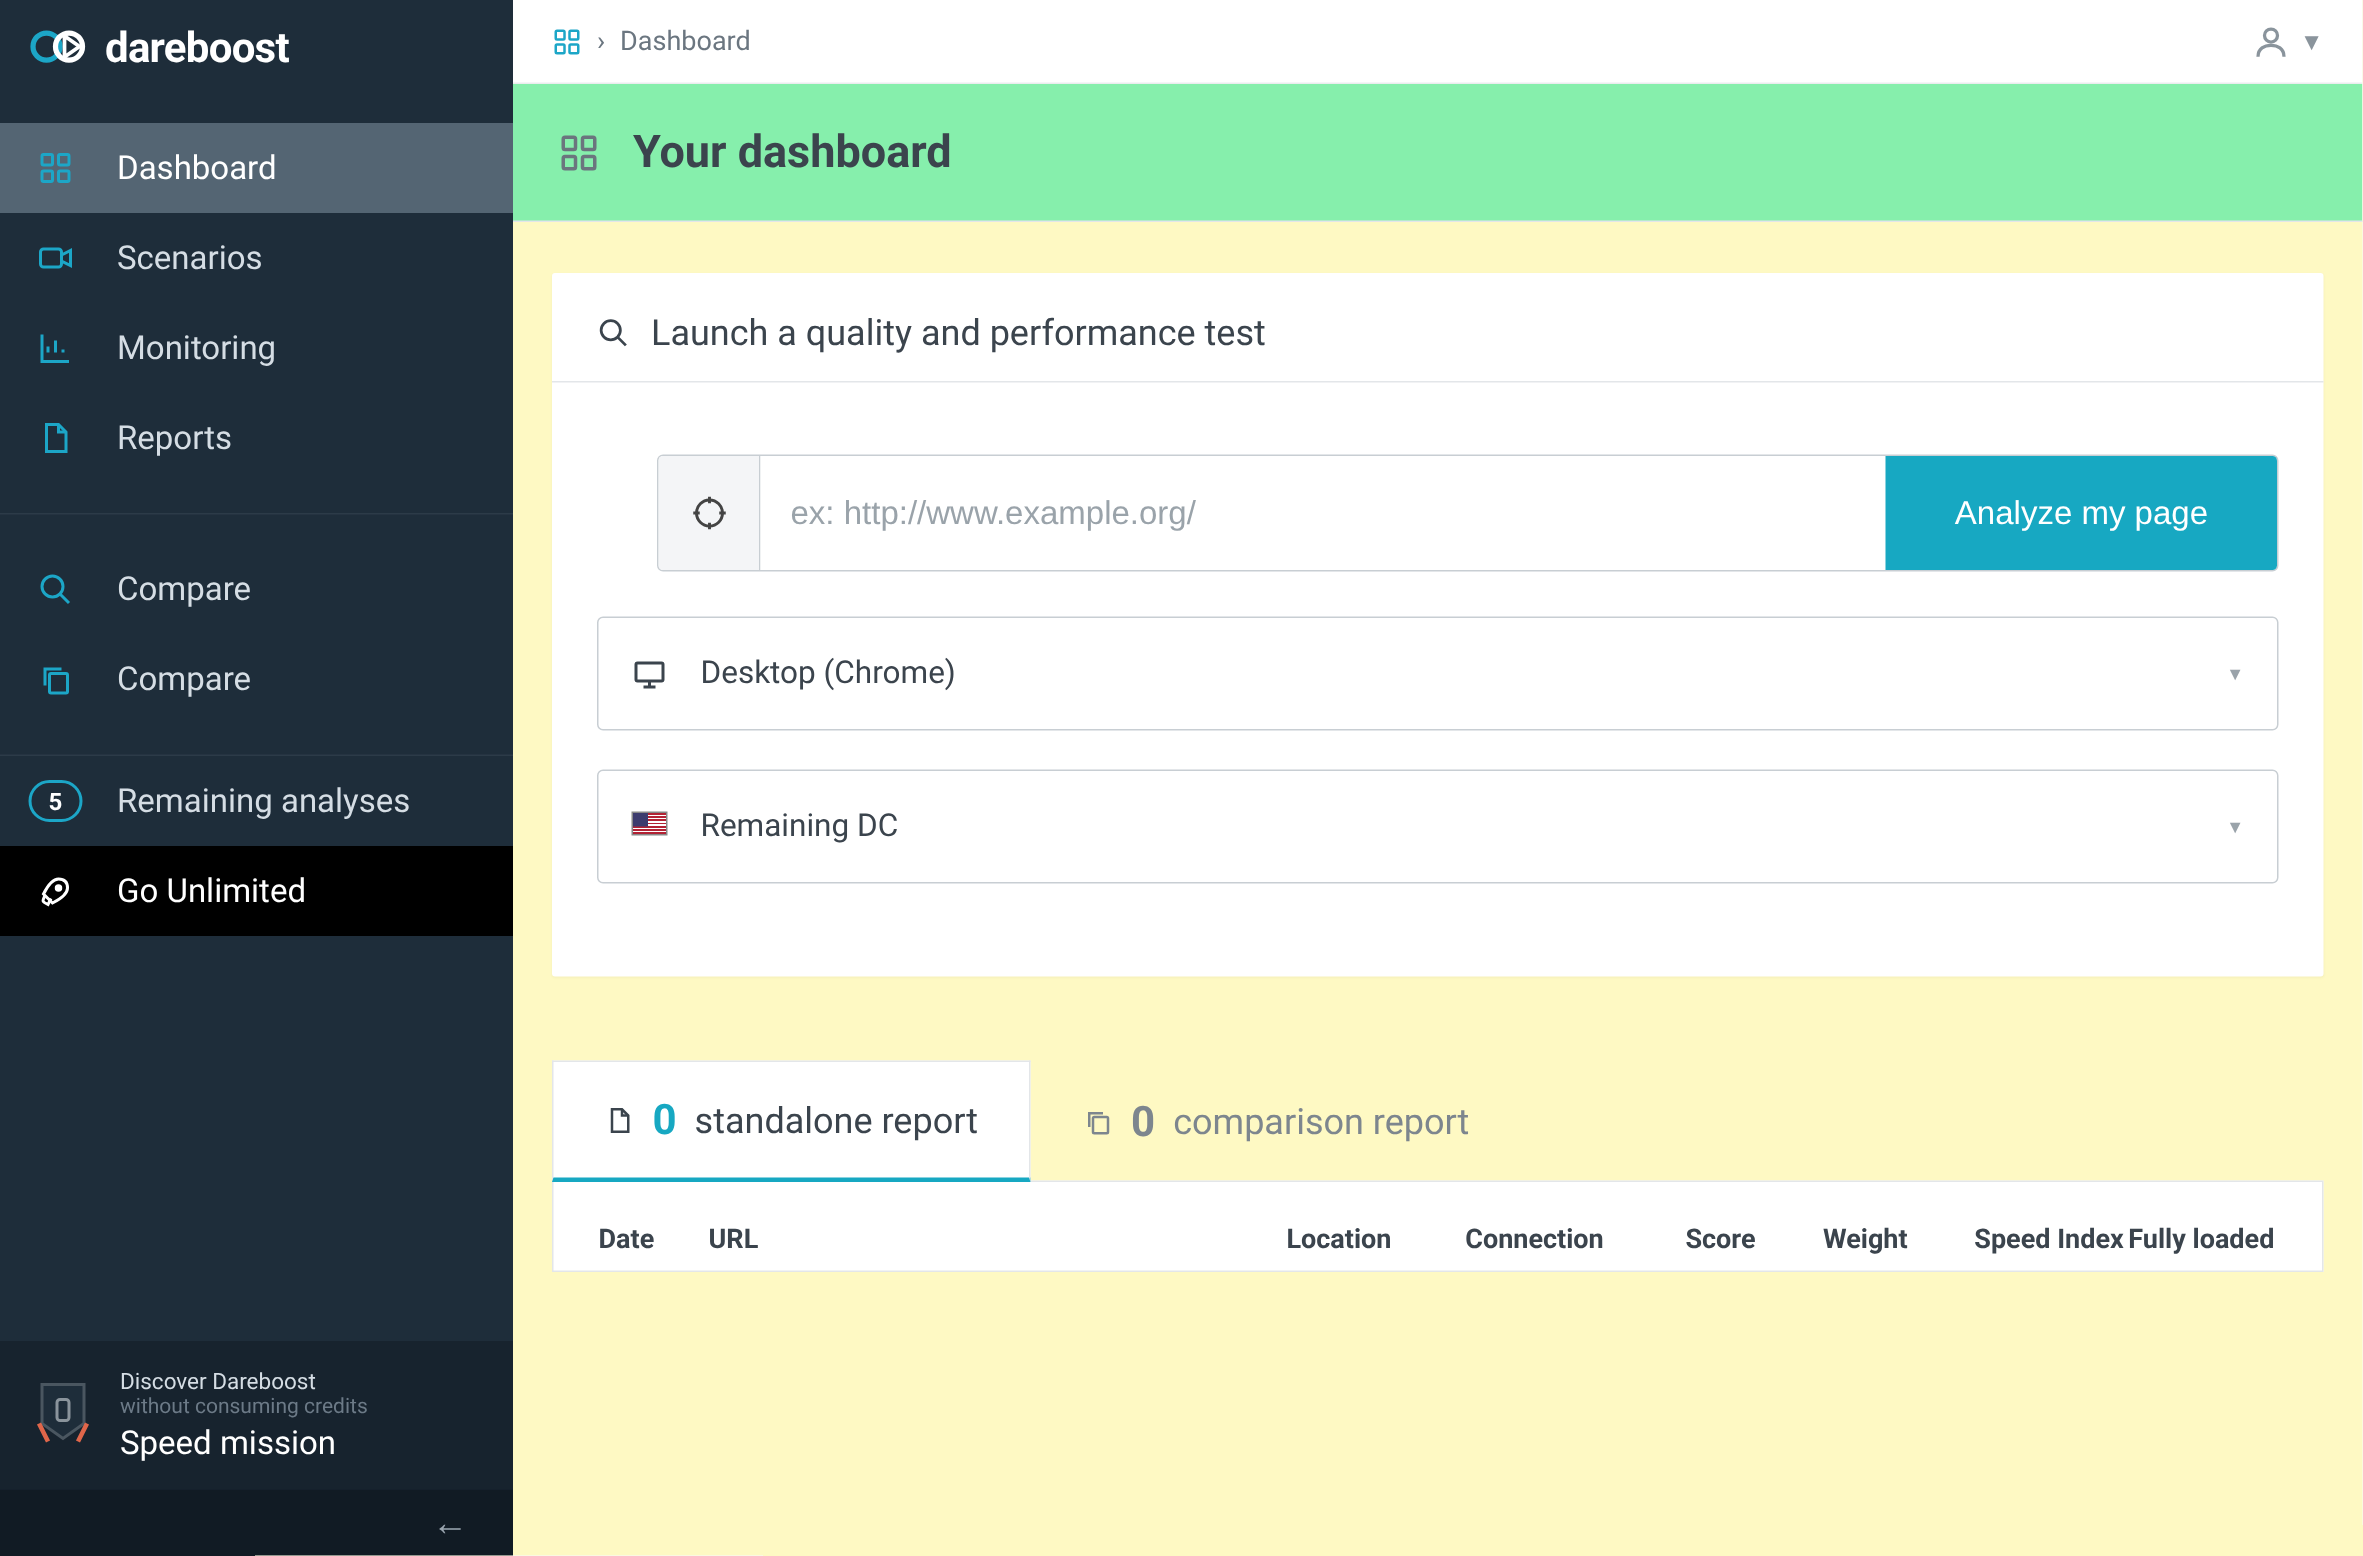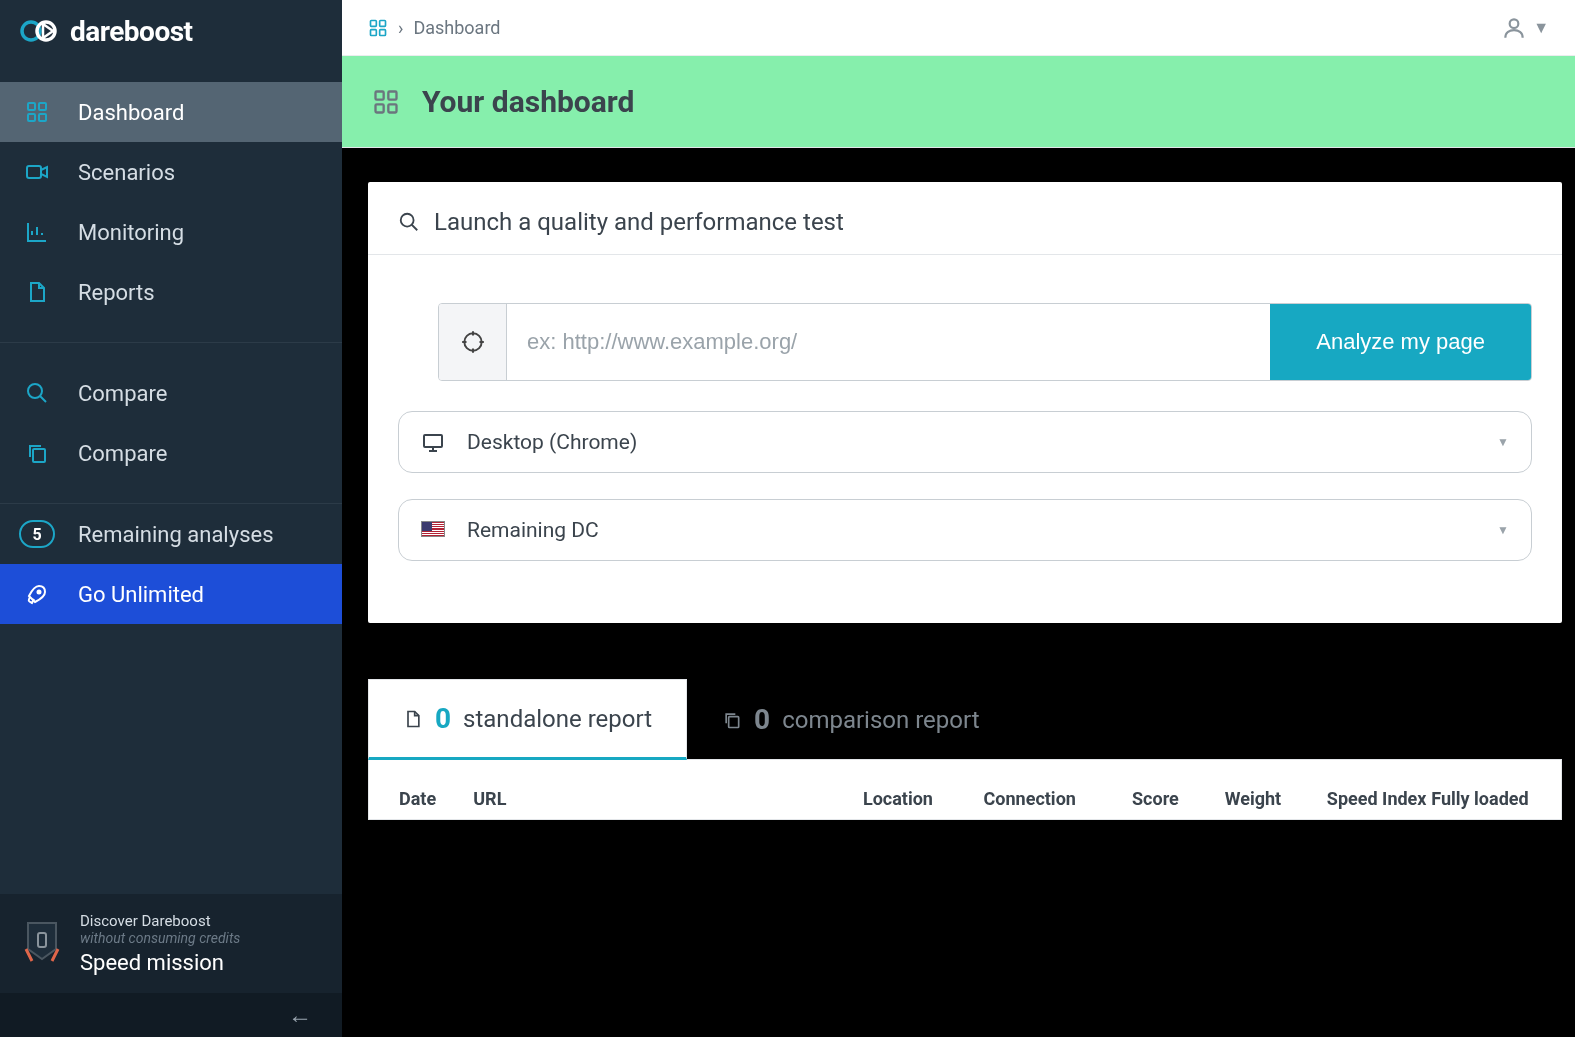--- a/index.html
+++ b/index.html
@@ -6,49 +6,49 @@
 body { font-family: -apple-system, BlinkMacSystemFont, "Segoe UI", Roboto, sans-serif; background: #f4f5f7; width: 1575px; height: 1037px; overflow: hidden; display: flex; }
 .sidebar { width: 342px; background: #1e2d3a; color: #d5dde4; display: flex; flex-direction: column; height: 100%; }
 .logo-area { height: 62px; display: flex; align-items: center; padding: 0 20px; gap: 10px; }
 .logo-icon { width: 40px; height: 30px; }
 .logo-text { font-size: 28px; font-weight: 700; color: #fff; letter-spacing: -0.5px; }
 .nav-group { padding: 20px 0; }
 .nav-divider { border-top: 1px solid #2c3b48; }
 .nav-item { display: flex; align-items: center; height: 60px; padding: 0 22px; gap: 26px; font-size: 22px; cursor: pointer; }
 .nav-item.active { background: #546573; color: #fff; }
 .nav-item .icon { width: 30px; display: flex; justify-content: center; color: #1ca6c7; }
-.nav-item.unlimited { background: #1d4ed8; color: #fff; }
+.nav-item.unlimited { background: #000000; color: #fff; }
 .nav-item.unlimited .icon { color: #fff; }
 .badge-pill { border: 2px solid #1ca6c7; border-radius: 14px; min-width: 36px; height: 28px; display: flex; align-items: center; justify-content: center; font-size: 16px; font-weight: 700; color: #fff; }
 .sidebar-spacer { flex: 1; }
 .mission-box { background: #17232e; padding: 18px 22px; display: flex; gap: 18px; align-items: center; }
 .mission-icon { width: 40px; height: 50px; }
 .mission-text1 { font-size: 15px; color: #d5dde4; }
-.mission-text2 { font-size: 14px; color: #6c7a87; font-style: italic; }
+.mission-text2 { font-size: 14px; color: #6c7a87; }
 .mission-text3 { font-size: 22px; color: #fff; margin-top: 4px; }
 .collapse-bar { height: 44px; background: #111b24; display: flex; align-items: center; justify-content: flex-end; padding-right: 30px; font-size: 24px; color: #9aa5af; cursor: pointer; }
 .main { flex: 1; background: #fff; display: flex; flex-direction: column; height: 100%; overflow: hidden; }
 .topbar { height: 56px; background: #fff; border-bottom: 1px solid #ebedef; display: flex; align-items: center; padding: 0 26px; justify-content: space-between; }
 .breadcrumb { display: flex; align-items: center; gap: 10px; font-size: 18px; color: #6b7680; }
 .breadcrumb .bc-icon { color: #1ca6c7; }
 .user-menu { display: flex; align-items: center; gap: 6px; color: #8a949c; cursor: pointer; }
 .page-header { background: #86efac; border-bottom: 1px solid #e3e6e9; padding: 28px 30px; display: flex; align-items: center; gap: 22px; }
 .page-header .ph-icon { color: #6b757e; }
 .page-title { font-size: 30px; font-weight: 700; color: #3b444d; }
-.content { flex: 1; background: #000000; padding: 34px 13px 0 26px; overflow-y: auto; }
+.content { flex: 1; background: #fef9c3; padding: 34px 26px 0 26px; overflow-y: auto; }
 .card { background: #fff; border-radius: 2px; padding: 0; box-shadow: 0 1px 2px rgba(0,0,0,0.04); }
 .card-header { padding: 26px 30px 18px 30px; border-bottom: 1px solid #e3e6e9; display: flex; align-items: center; gap: 14px; font-size: 24px; color: #3b444d; }
 .card-header .icon { color: #3b444d; }
 .card-body { padding: 48px 30px 36px 30px; }
 .url-row { display: flex; border: 1px solid #c8ced3; border-radius: 4px; overflow: hidden; height: 78px; margin-bottom: 30px; margin-left: 40px; }
 .url-prefix { width: 68px; background: #f4f5f7; border-right: 1px solid #c8ced3; display: flex; align-items: center; justify-content: center; color: #444; }
 .url-input { flex: 1; border: none; font-size: 22px; padding: 0 20px; color: #444; outline: none; }
 .url-input::placeholder { color: #9aa3aa; }
 .analyze-btn { background: #17a8c2; color: #fff; border: none; font-size: 22px; font-weight: 500; padding: 0 46px; cursor: pointer; }
-.select-row { height: 62px; border: 1px solid #c8ced3; border-radius: 14px; display: flex; align-items: center; padding: 0 22px; gap: 22px; font-size: 21px; color: #3b444d; margin-bottom: 26px; cursor: pointer; position: relative; }
+.select-row { height: 76px; border: 1px solid #c8ced3; border-radius: 4px; display: flex; align-items: center; padding: 0 22px; gap: 22px; font-size: 21px; color: #3b444d; margin-bottom: 26px; cursor: pointer; position: relative; }
 .select-caret { position: absolute; right: 22px; color: #9aa3aa; font-size: 12px; }
 .adv-link { text-align: right; margin-top: 18px; }
 .adv-link a { color: #17a8c2; font-size: 20px; text-decoration: underline; cursor: pointer; }
 .tabs-area { margin-top: 56px; }
 .tabs { display: flex; }
 .tab { background: #fff; padding: 22px 34px; font-size: 24px; color: #3b444d; display: flex; align-items: center; gap: 12px; border: 1px solid #e3e6e9; border-bottom: none; cursor: pointer; }
 .tab.inactive { background: transparent; color: #7d868e; border-color: transparent; }
 .tab .count { color: #17a8c2; font-weight: 700; font-size: 28px; }
 .tab.inactive .count { color: #7d868e; }
 .tab.active { border-bottom: 3px solid #17a8c2; margin-bottom: -1px; }

